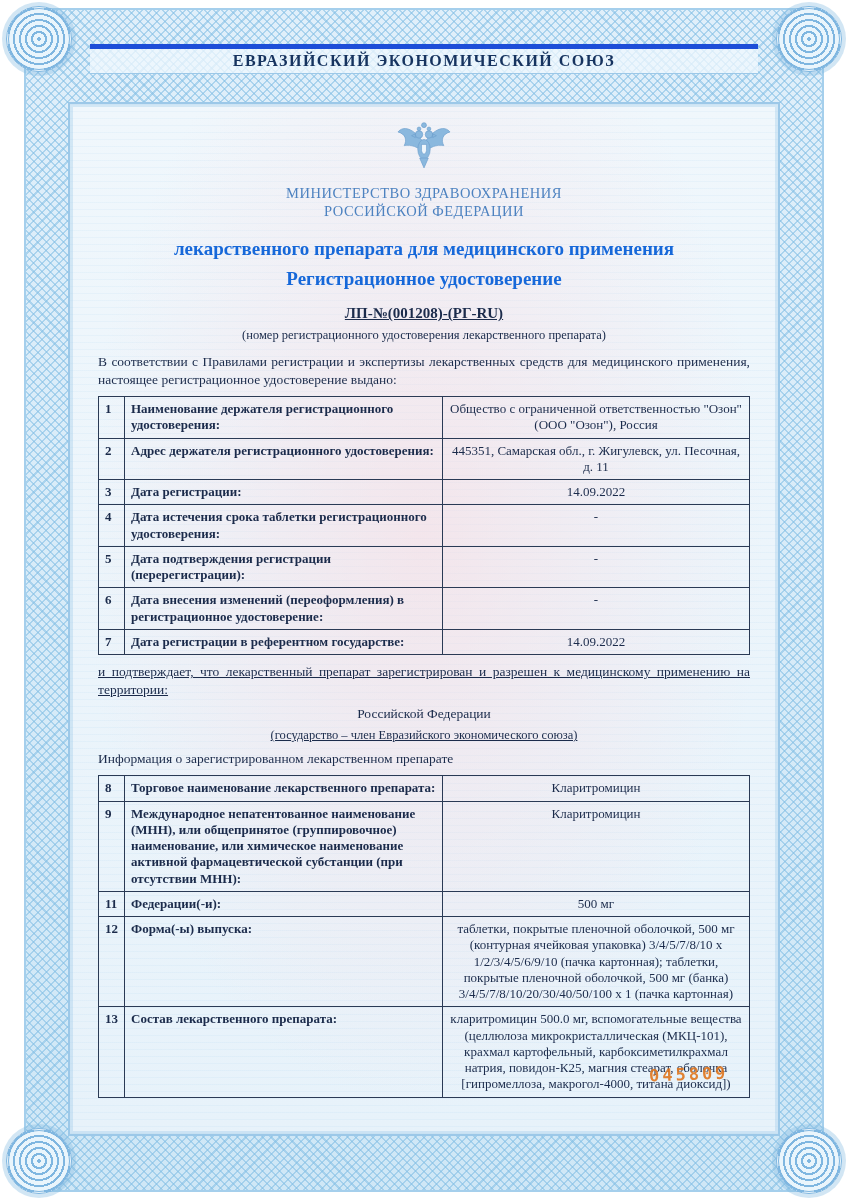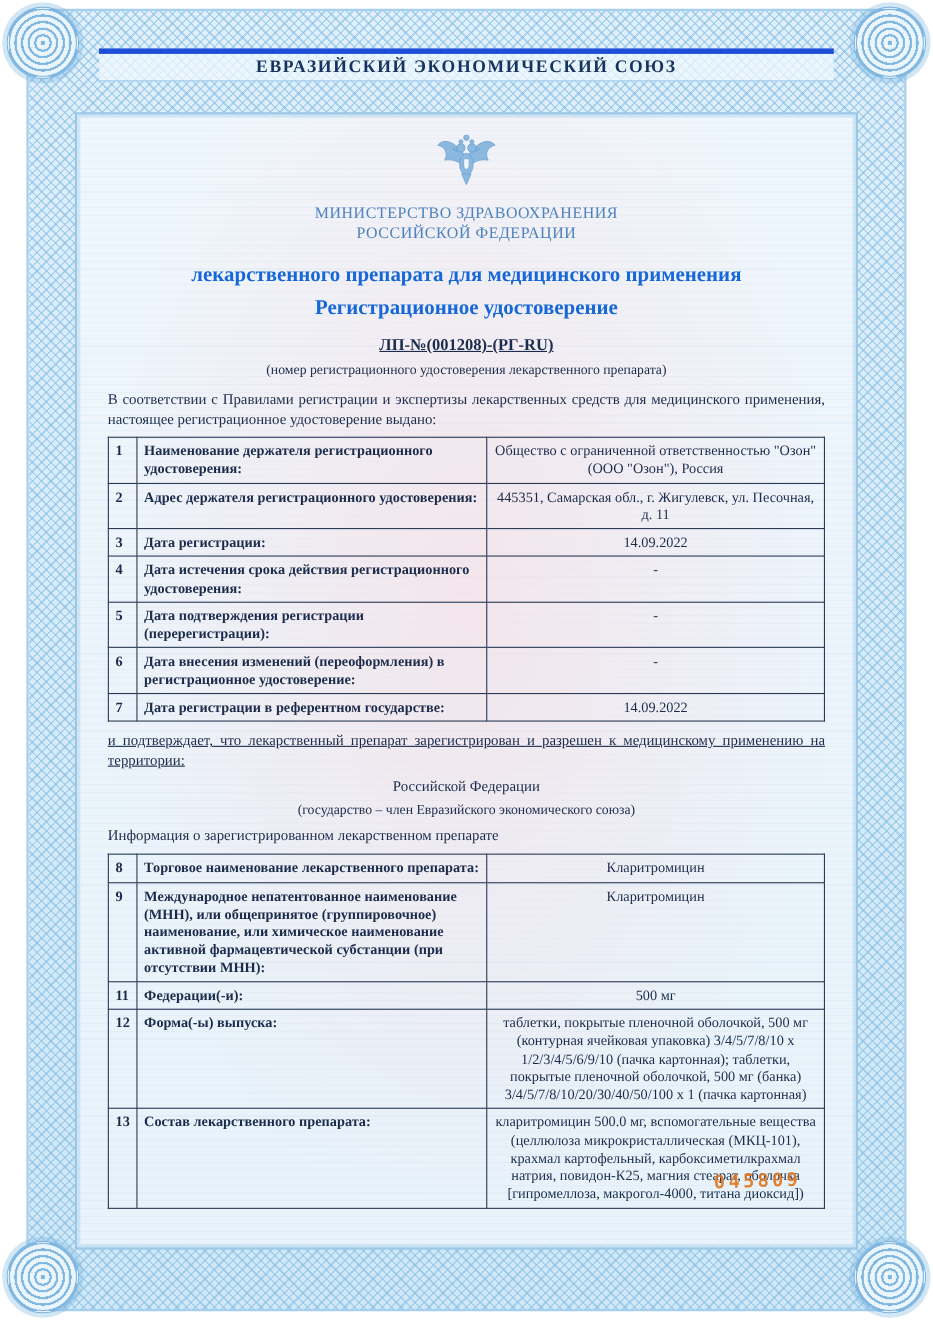--- a/index.html
+++ b/index.html
@@ -69,21 +69,21 @@
   }
   table.cert td {
     border:1.4px solid #2a3a55; padding:4px 6px; vertical-align:top;
   }
   td.num { width:26px; font-weight:bold; text-align:left; }
   td.lbl { width:318px; font-weight:bold; }
   td.val { text-align:center; vertical-align:middle; font-weight:normal; }
 
   .confirm { font-size:13.5px; margin-top:8px; text-align:justify; line-height:1.3;text-decoration:underline; }
   .center-line { text-align:center; font-size:13.5px; margin-top:8px; }
-  .center-caption { text-align:center; font-size:12.5px; margin-top:6px; }
+  .center-caption { text-align:center; font-size:12.5px; margin-top:6px;text-decoration:underline; }
   .info-caption { font-size:13.5px; margin-top:8px; }
 
   .stamp {
     position:absolute; right:120px; bottom:116px;
     color:#e0761e; font-family:"DejaVu Sans Mono", monospace;
     font-size:17px; letter-spacing:3px; font-weight:bold;
     transform:rotate(-2deg); opacity:0.9;
   }
 </style>
 </head>
@@ -148,21 +148,21 @@
         <td class="lbl">Адрес держателя регистрационного удостоверения:</td>
         <td class="val">445351, Самарская обл., г. Жигулевск, ул. Песочная, д. 11</td>
       </tr>
       <tr>
         <td class="num">3</td>
         <td class="lbl">Дата регистрации:</td>
         <td class="val">14.09.2022</td>
       </tr>
       <tr>
         <td class="num">4</td>
-        <td class="lbl">Дата истечения срока действия регистрационного удостоверения:</td>
+        <td class="lbl">Дата истечения срока таблетки регистрационного удостоверения:</td>
         <td class="val">-</td>
       </tr>
       <tr>
         <td class="num">5</td>
         <td class="lbl">Дата подтверждения регистрации (перерегистрации):</td>
         <td class="val">-</td>
       </tr>
       <tr>
         <td class="num">6</td>
         <td class="lbl">Дата внесения изменений (переоформления) в регистрационное удостоверение:</td>

